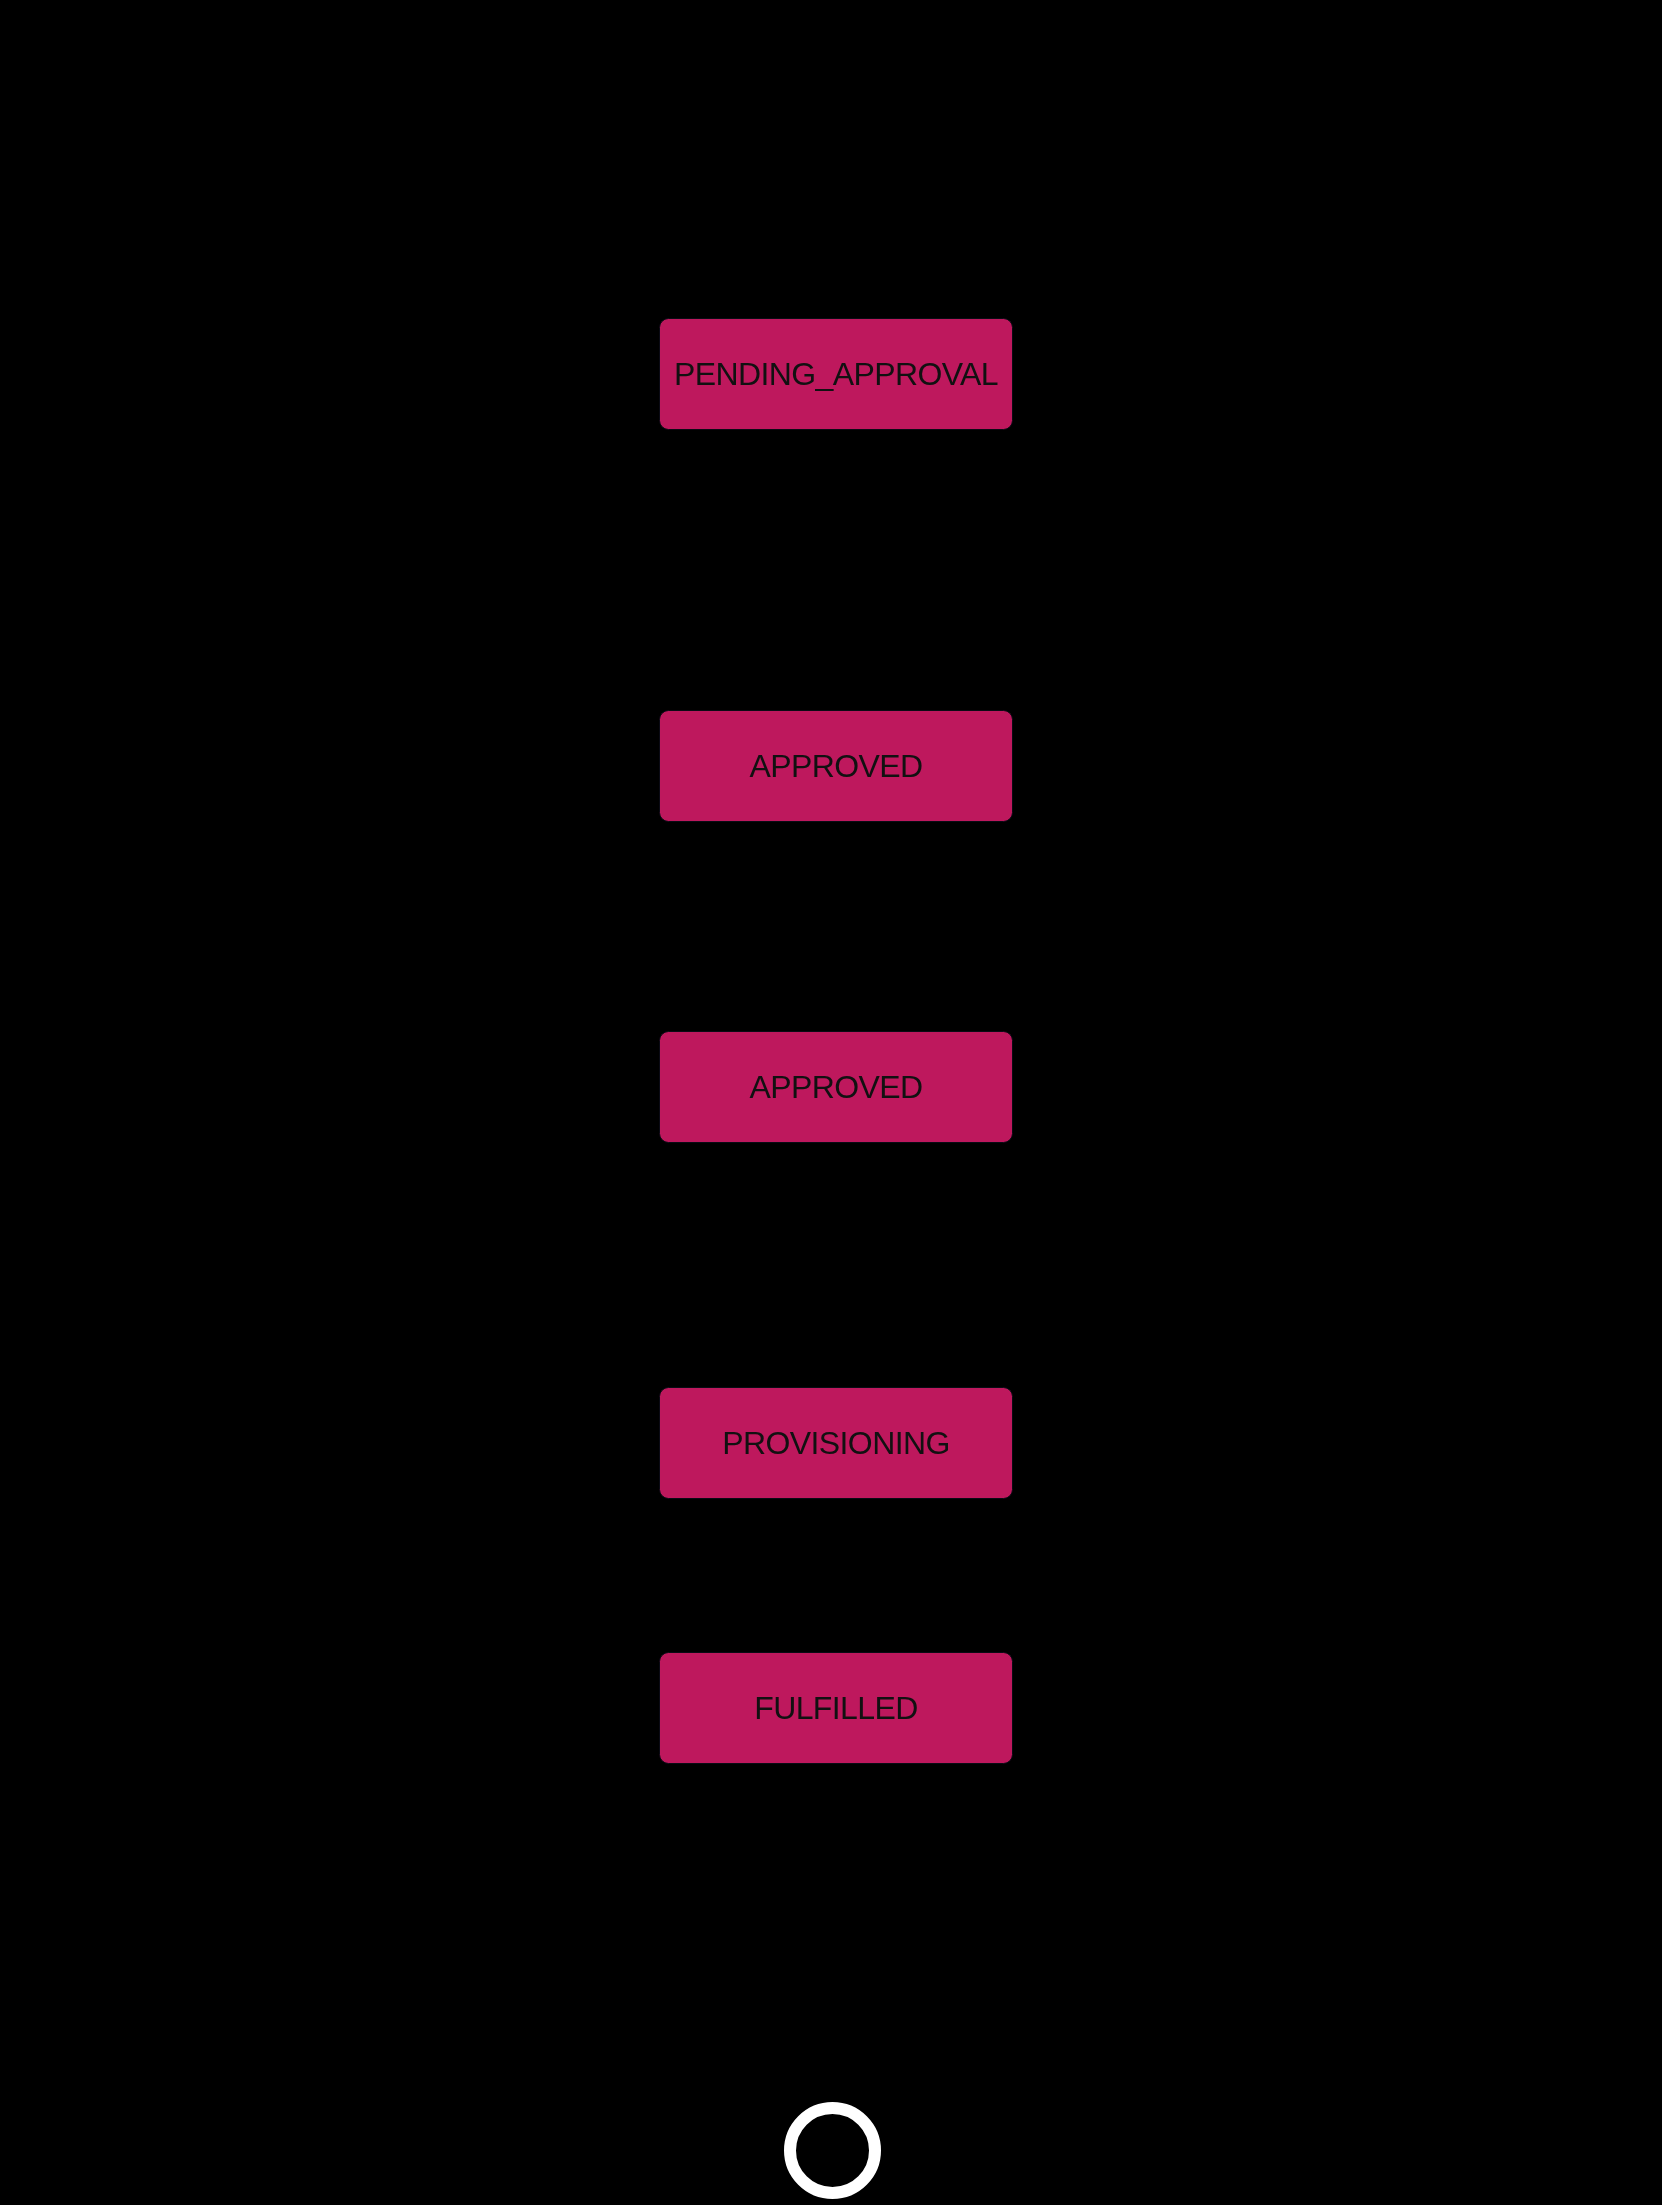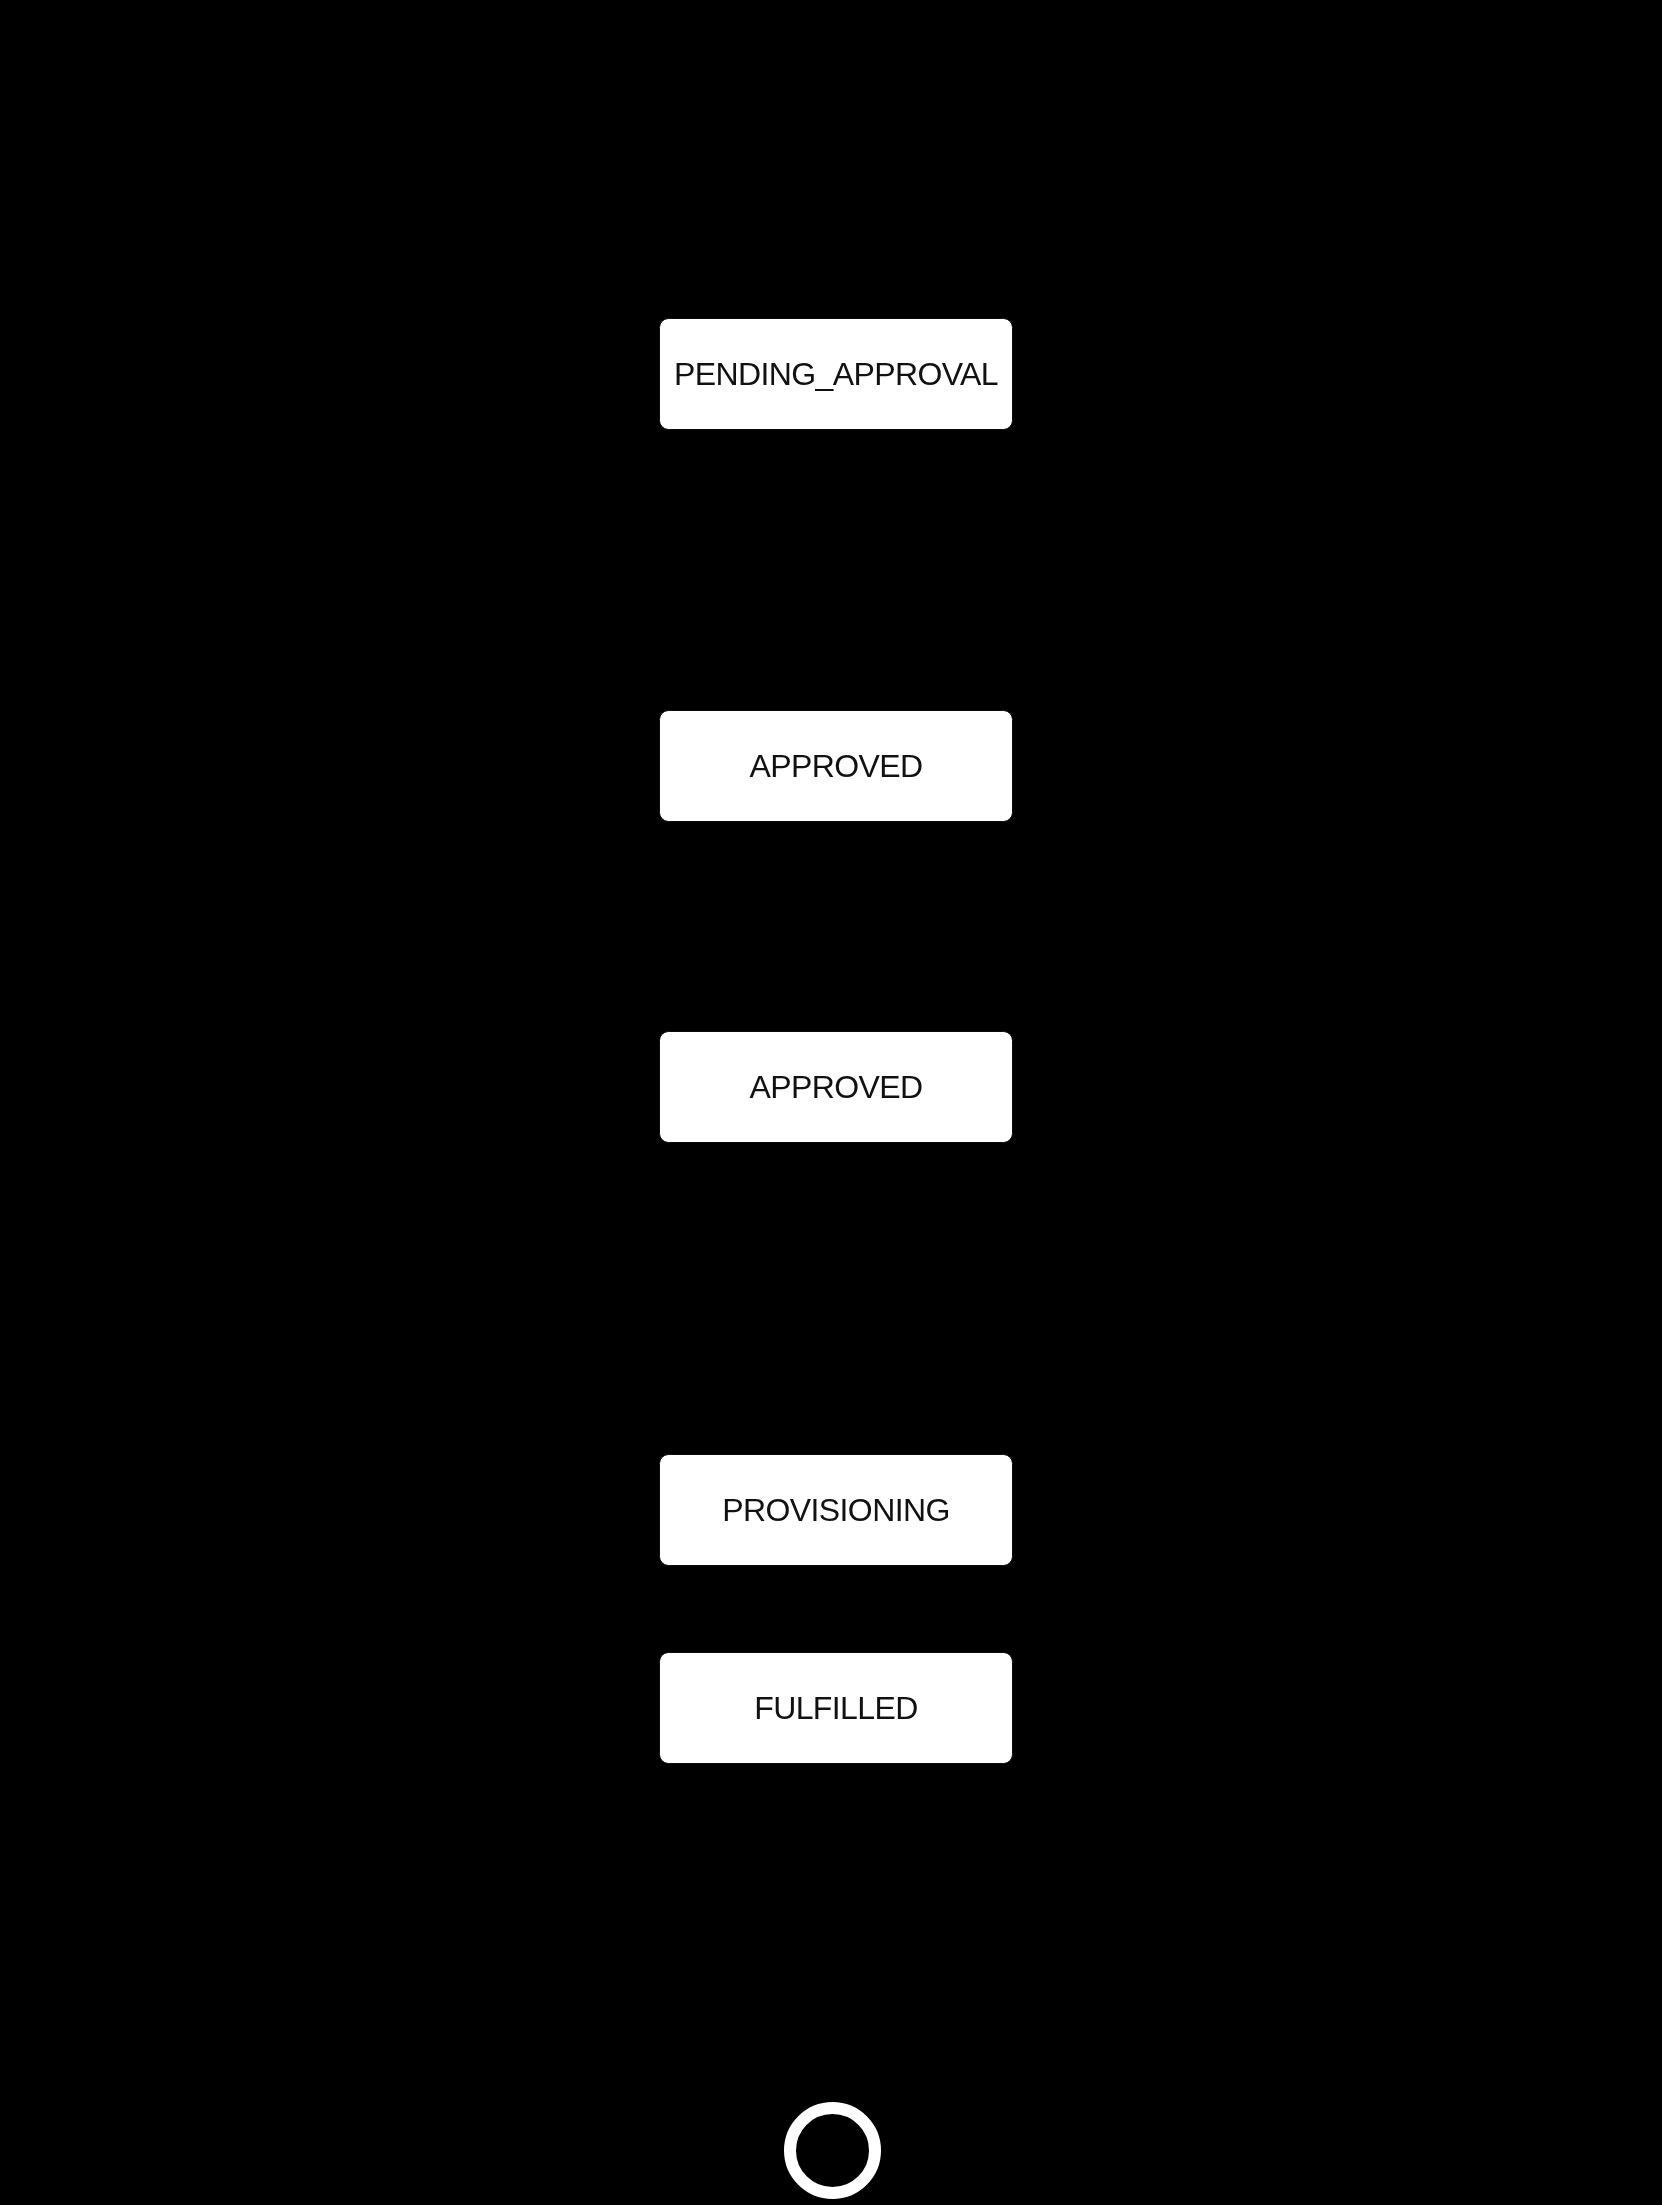--- a/index.html
+++ b/index.html
@@ -13,39 +13,39 @@
     height: 2205px;
     background: #000000;
     overflow: hidden;
     font-family: "Liberation Sans", sans-serif;
   }
   .state-node {
     position: absolute;
     left: 659px;
     width: 354px;
     height: 112px;
-    background: #ffffff;
+    background: #be185d;
     border: 1.2px solid #0a0a14;
     border-radius: 9.5px;
     box-sizing: border-box;
     display: flex;
     align-items: center;
     justify-content: center;
   }
   .state-label {
     color: #111111;
     font-size: 32px;
     font-weight: 400;
     letter-spacing: -0.6px;
     white-space: nowrap;
   }
   .node-1 { top: 318px; }
   .node-2 { top: 674px; margin-top: 36px; }
   .node-3 { top: 1031px; }
-  .node-4 { top: 1454px; }
+  .node-4 { top: 1387px; }
   .node-5 { top: 1652px; }
   .final-state {
     position: absolute;
     left: 784px;
     top: 2102px;
     width: 97px;
     height: 97px;
     border: 12px solid #ffffff;
     border-radius: 50%;
     background: #000000;

